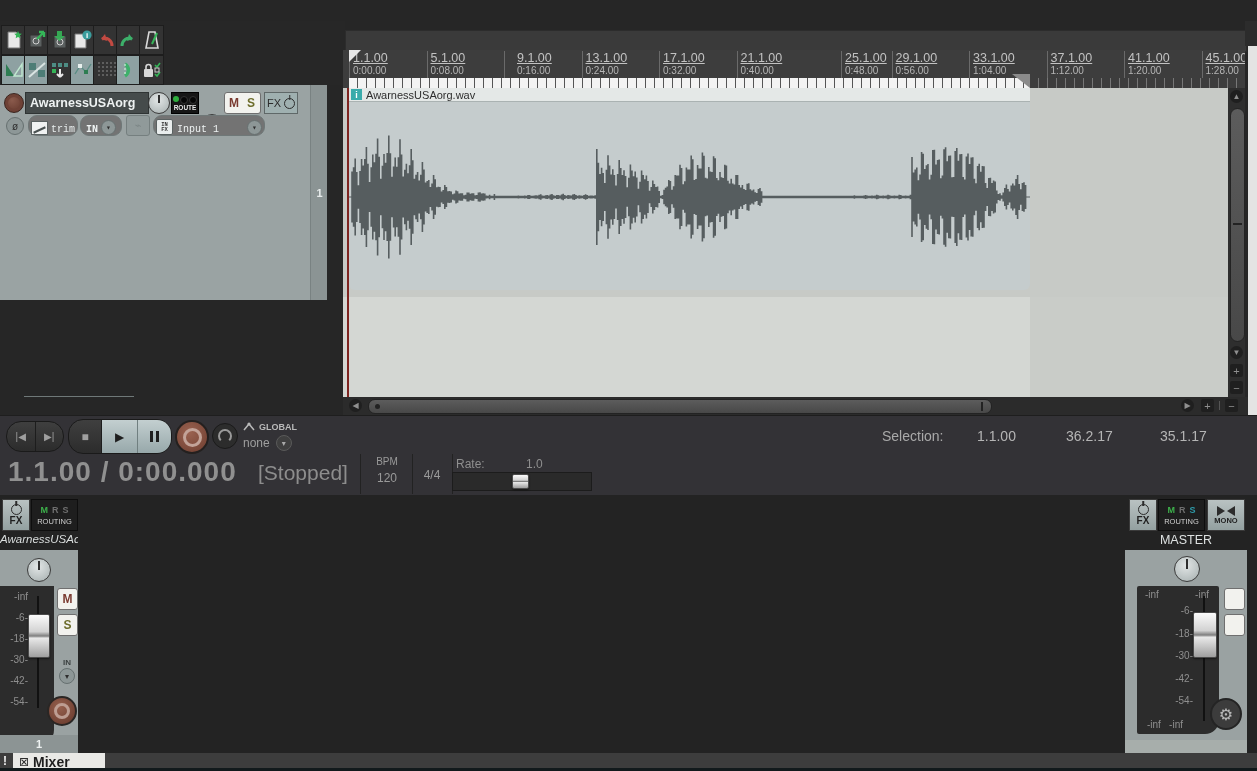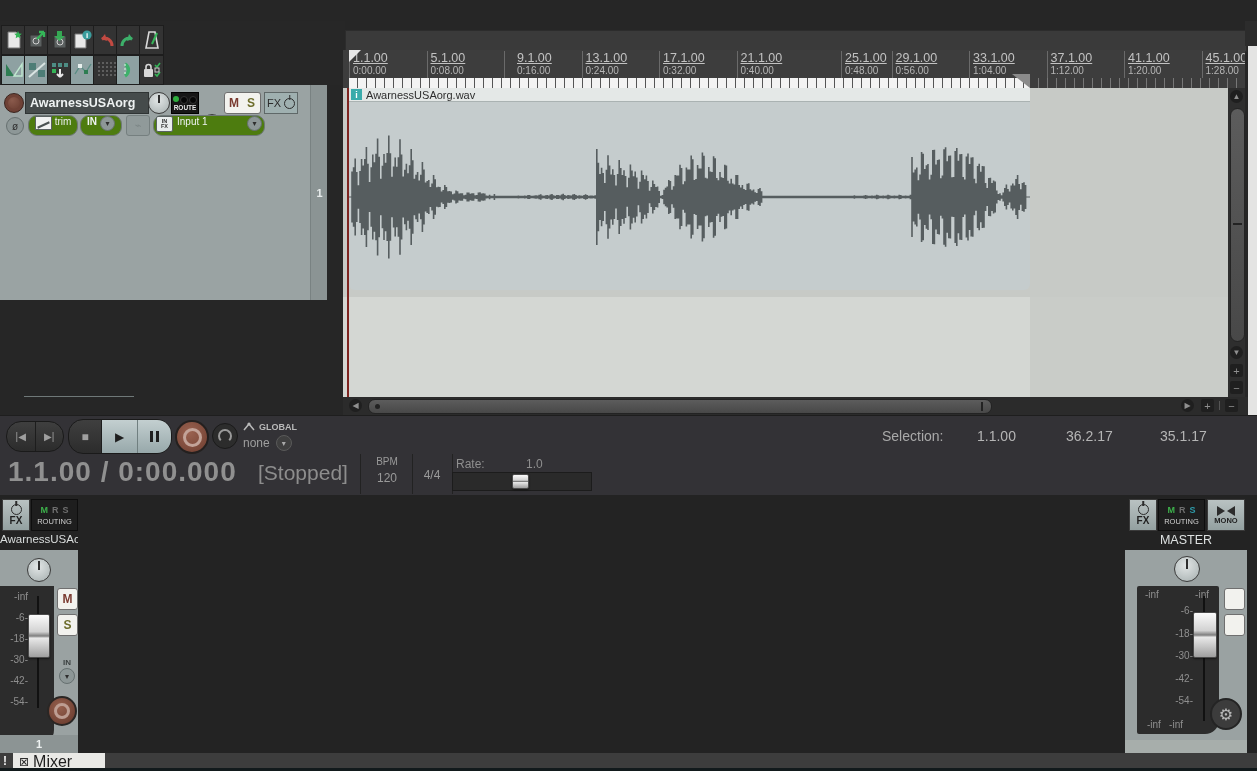--- a/index.html
+++ b/index.html
@@ -20,22 +20,22 @@
   .ruler-mark{position:absolute;top:0;border-left:1px solid #6a6a6a;padding-left:3px;color:#c2c2c2;}
   .ruler-mark .bar{font-size:12.5px;text-decoration:underline;display:block;line-height:14px;}
   .ruler-mark .time{font-size:10px;display:block;line-height:12px;color:#b5b5b5;}
   .tickband{background-image:repeating-linear-gradient(90deg,transparent 0,transparent 8px,#777 8px,#777 9px);}
   .tickband.sel{background-color:#f3f3f3;background-image:repeating-linear-gradient(90deg,transparent 0,transparent 8px,#555 8px,#555 9px);}
   
   .knob{border-radius:50%;background:radial-gradient(circle at 45% 35%,#e2e6e6,#b7bfbf 70%,#9aa3a3);
     border:1.5px solid #3c3c3c;position:relative;}
   .knob::after{content:"";position:absolute;left:50%;top:2px;width:2px;height:42%;background:#2e2e2e;transform:translateX(-50%);}
   
-  .pill{background:#4d7c0f;border:1px solid #6f7878;border-radius:9px;color:#e9eeee;
-    font-size:10px;display:flex;align-items:flex-start;justify-content:center;}
+  .pill{background:#737373;border:1px solid #6f7878;border-radius:9px;color:#e9eeee;
+    font-size:10px;display:flex;align-items:flex-end;justify-content:center;font-family:Liberation Mono, monospace;}
   .msq{background:#f2f2ee;border:1px solid #6f6f6f;display:flex;align-items:center;justify-content:center;
     font-weight:bold;font-size:12px;}
   .m-col{color:#7a3a30;} .s-col{color:#6d6d2c;}
   .circ-arrow{border-radius:50%;background:#8d9797;border:1px solid #667070;color:#2e2e2e;
     display:flex;align-items:center;justify-content:center;font-size:8px;}
   
   .tr-group{background:linear-gradient(#3f3f3f,#2c2c2c);border:1px solid #1a1a1a;border-radius:15px;
     display:flex;overflow:hidden;}
   .tr-seg{display:flex;align-items:center;justify-content:center;color:#9f9f9f;}
   .tr-seg.lit{background:linear-gradient(#c3cfd0,#97a8aa);color:#1e1e1e;}
@@ -415,21 +415,21 @@
         <span style="font-size:10px;font-weight:bold;">FX</span>
       </div>
       <div class="mixbtn-dark abs" style="left:31px;top:4px;width:45px;height:30px;">
         <span class="mrs">
             <span style="color: rgb(61, 176, 75);">M</span>
             <span style="color: rgb(111, 111, 111);">R</span>
             <span style="color: rgb(111, 111, 111);">S</span>
           </span>
         <span style="font-size:7.5px;margin-top:2px;">ROUTING</span>
       </div>
-      <div class="abs" style="left:0;top:38px;width:78px;text-align:left;font-size:11.5px;color:#d9dddd;white-space:nowrap;overflow:hidden;">AwarnessUSAc</div>
+      <div class="abs" style="left:0;top:38px;width:78px;text-align:left;font-size:11.5px;color:#d9dddd;white-space:nowrap;overflow:hidden;font-style:italic;">AwarnessUSAc</div>
       <div class="abs" style="left:0;top:55px;width:78px;height:185px;background:#9aa2a2;">
         <div class="knob abs" style="left:27px;top:8px;width:22px;height:22px;"></div>
         <div class="abs" style="left:0;top:36px;width:54px;height:158px;background:#2c2c2c;border-radius:0 0 14px 0;">
           <div id="track-scale" class="abs" style="left:2px;top:6px;width:26px;height:115px;display:flex;flex-direction:column;justify-content:space-between;text-align:right;">
               <div class="scale-lbl">-inf</div>
               <div class="scale-lbl">-6-</div>
               <div class="scale-lbl">-18-</div>
               <div class="scale-lbl">-30-</div>
               <div class="scale-lbl">-42-</div>
               <div class="scale-lbl">-54-</div>
@@ -499,18 +499,18 @@
         <div class="abs" style="left:85px;top:148px;width:28px;height:28px;border-radius:50%;background:#3c3c3c;border:2px solid #242424;display:flex;align-items:center;justify-content:center;color:#b9b9b9;font-size:16px;">⚙</div>
       </div>
       <div class="abs" style="left:0;top:245px;width:122px;height:13px;background:#a7aeab;"></div>
     </div>
   </div>
 
   <div class="abs" style="left:0;top:753px;width:1257px;height:18px;background:#3d3d3d;">
     <span class="abs" style="left:3px;top:1px;color:#f0f0f0;font-weight:bold;font-size:12px;">!</span>
     <div class="abs" style="left:13px;top:0;width:86px;height:18px;background:#e9e9e6;display:flex;align-items:center;gap:4px;padding-left:6px;">
       <span style="color:#2c2c2c;font-size:12px;">⊠</span>
-      <span style="color:#1e1e1e;font-weight:normal;font-size:16px;">Mixer</span>
+      <span style="color:#1e1e1e;font-weight:bold;font-size:14px;">Mixer</span>
     </div>
   </div>
   <div class="abs" style="left:0;top:768px;width:1257px;height:3px;background:#121a1c;"></div>
 
 </div>
 
 </body></html>

